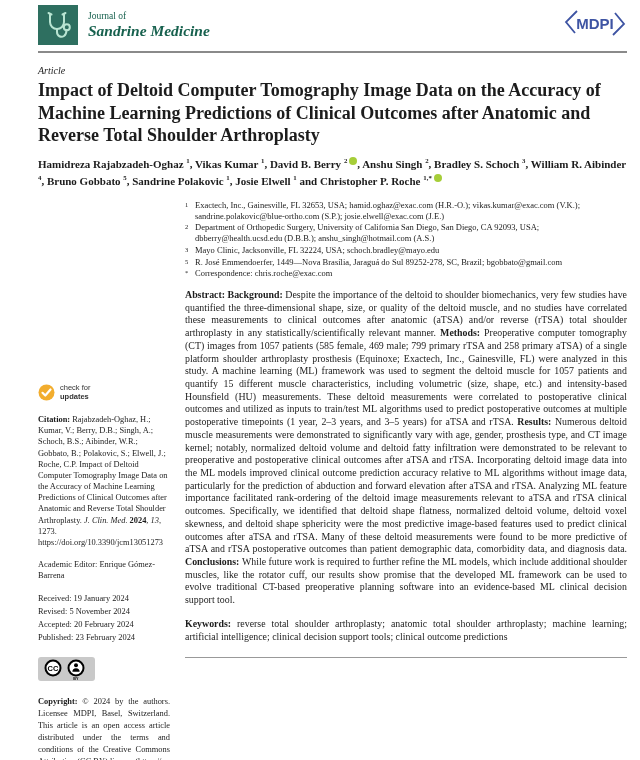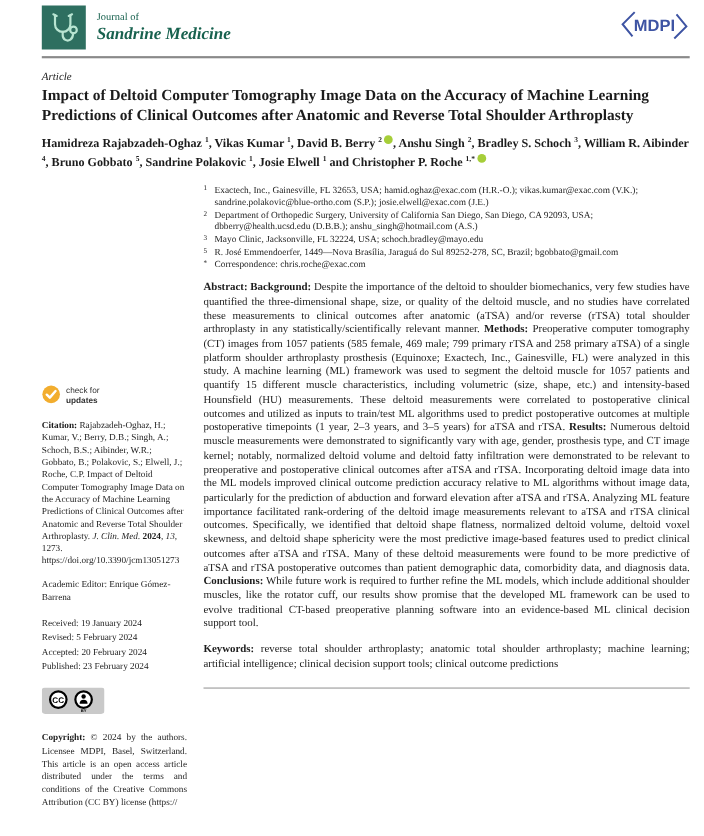--- a/index.html
+++ b/index.html
@@ -16,40 +16,40 @@
   .logo-row{display:flex;align-items:center;padding-top:5px;justify-content:center;}
   .journal-logo{width:40px;height:40px;background:#2e6f60;flex:none;display:flex;align-items:center;justify-content:center;}
   .journal-title-block{margin-left:10px;}
   .journal-prefix{font-size:9.5px;color:#17614e;}
   .journal-name{font-size:15.5px;font-weight:bold;font-style:italic;color:#17614e;margin-top:1px;}
   .mdpi-logo{margin-left:auto;cursor:pointer;}
   .header-rule{height:2px;background:#8a8a8a;margin-top:6px;}
 
   
   .article-label{margin-top:12px;font-style:italic;font-size:10px;}
-  .paper-title{margin:3px 0 0;font-size:14px;font-weight:bold;line-height:1.26;}
+  .paper-title{margin:3px 0 0;font-size:18px;font-weight:bold;line-height:1.26;}
   .authors{margin:9px 0 0;font-size:11px;font-weight:bold;line-height:1.5;}
   .icon-orcid{display:inline-block;width:8px;height:8px;border-radius:50%;background:#a6ce39;margin-left:2px;vertical-align:3px;}
 
   
   .columns{display:flex;margin-top:11px;}
   .sidebar{width:132px;flex:none;}
   .main-col{flex:1;margin-left:15px;}
 
   
   .aff-row{display:flex;font-size:8.5px;line-height:1.26;margin-bottom:1px;}
   .aff-num{width:10px;flex:none;font-size:6.5px;padding-top:1px;}
   .aff-text{flex:1;}
 
   .abstract{margin:10px 0 0;font-size:9.9px;line-height:1.285;text-align:justify;}
   .keywords{margin:11px 0 0;font-size:9.9px;line-height:1.285;text-align:justify;}
   .end-rule{height:1px;background:#999;margin-top:14px;}
 
   
-  .update-badge{margin-top:183px;display:flex;gap:5px;width:80px;cursor:pointer;}
+  .update-badge{margin-top:183px;display:flex;align-items:center;gap:5px;width:80px;cursor:pointer;}
   .update-text{font-family:"Liberation Sans", sans-serif;font-size:7.5px;line-height:1.2;color:#333;}
   .update-text .l2{font-weight:bold;}
   .cite{margin:13px 0 0;font-size:8.4px;line-height:1.33;}
   .academic{margin:11px 0 0;font-size:8.4px;line-height:1.33;}
   .dates{margin-top:11px;font-size:8.4px;}
   .date-line{line-height:1.55;}
   .cc-badge{margin-top:13px;width:59px;cursor:pointer;}
   .copyright{margin:11px 0 0;font-size:8.4px;line-height:1.42;text-align:justify;}
 </style>
 </head>
@@ -101,21 +101,21 @@
           <div class="l2">updates</div>
         </div>
       </div>
 
       <p class="cite"><span class="b">Citation: </span><span>Rajabzadeh-Oghaz, H.; Kumar, V.; Berry, D.B.; Singh, A.; Schoch, B.S.; Aibinder, W.R.; Gobbato, B.; Polakovic, S.; Elwell, J.; Roche, C.P. Impact of Deltoid Computer Tomography Image Data on the Accuracy of Machine Learning Predictions of Clinical Outcomes after Anatomic and Reverse Total Shoulder Arthroplasty. </span><span class="i">J. Clin. Med. </span><span class="b">2024</span><span>, </span><span class="i">13</span><span>, 1273. https://doi.org/10.3390/jcm13051273</span></p>
 
       <p class="academic">Academic Editor: Enrique Gómez-Barrena</p>
 
       <div class="dates">
           <div class="date-line">Received: 19 January 2024</div>
-          <div class="date-line">Revised: 5 February 2024</div>
+          <div class="date-line">Revised: 5 November 2024</div>
           <div class="date-line">Accepted: 20 February 2024</div>
           <div class="date-line">Published: 23 February 2024</div>
         </div>
 
       <div class="cc-badge">
         <svg width="57" height="24" viewBox="0 0 57 24">
           <rect x="0" y="0" width="57" height="24" rx="3" fill="#c9c9c9"></rect>
           <circle cx="15" cy="11" r="7.5" fill="#ffffff" stroke="#000000" stroke-width="2"></circle>
           <text x="15" y="14.2" text-anchor="middle" font-family="Liberation Sans, sans-serif" font-size="7.5" font-weight="bold" fill="#000000">CC</text>
           <circle cx="38" cy="11" r="7.5" fill="#ffffff" stroke="#000000" stroke-width="2"></circle>

